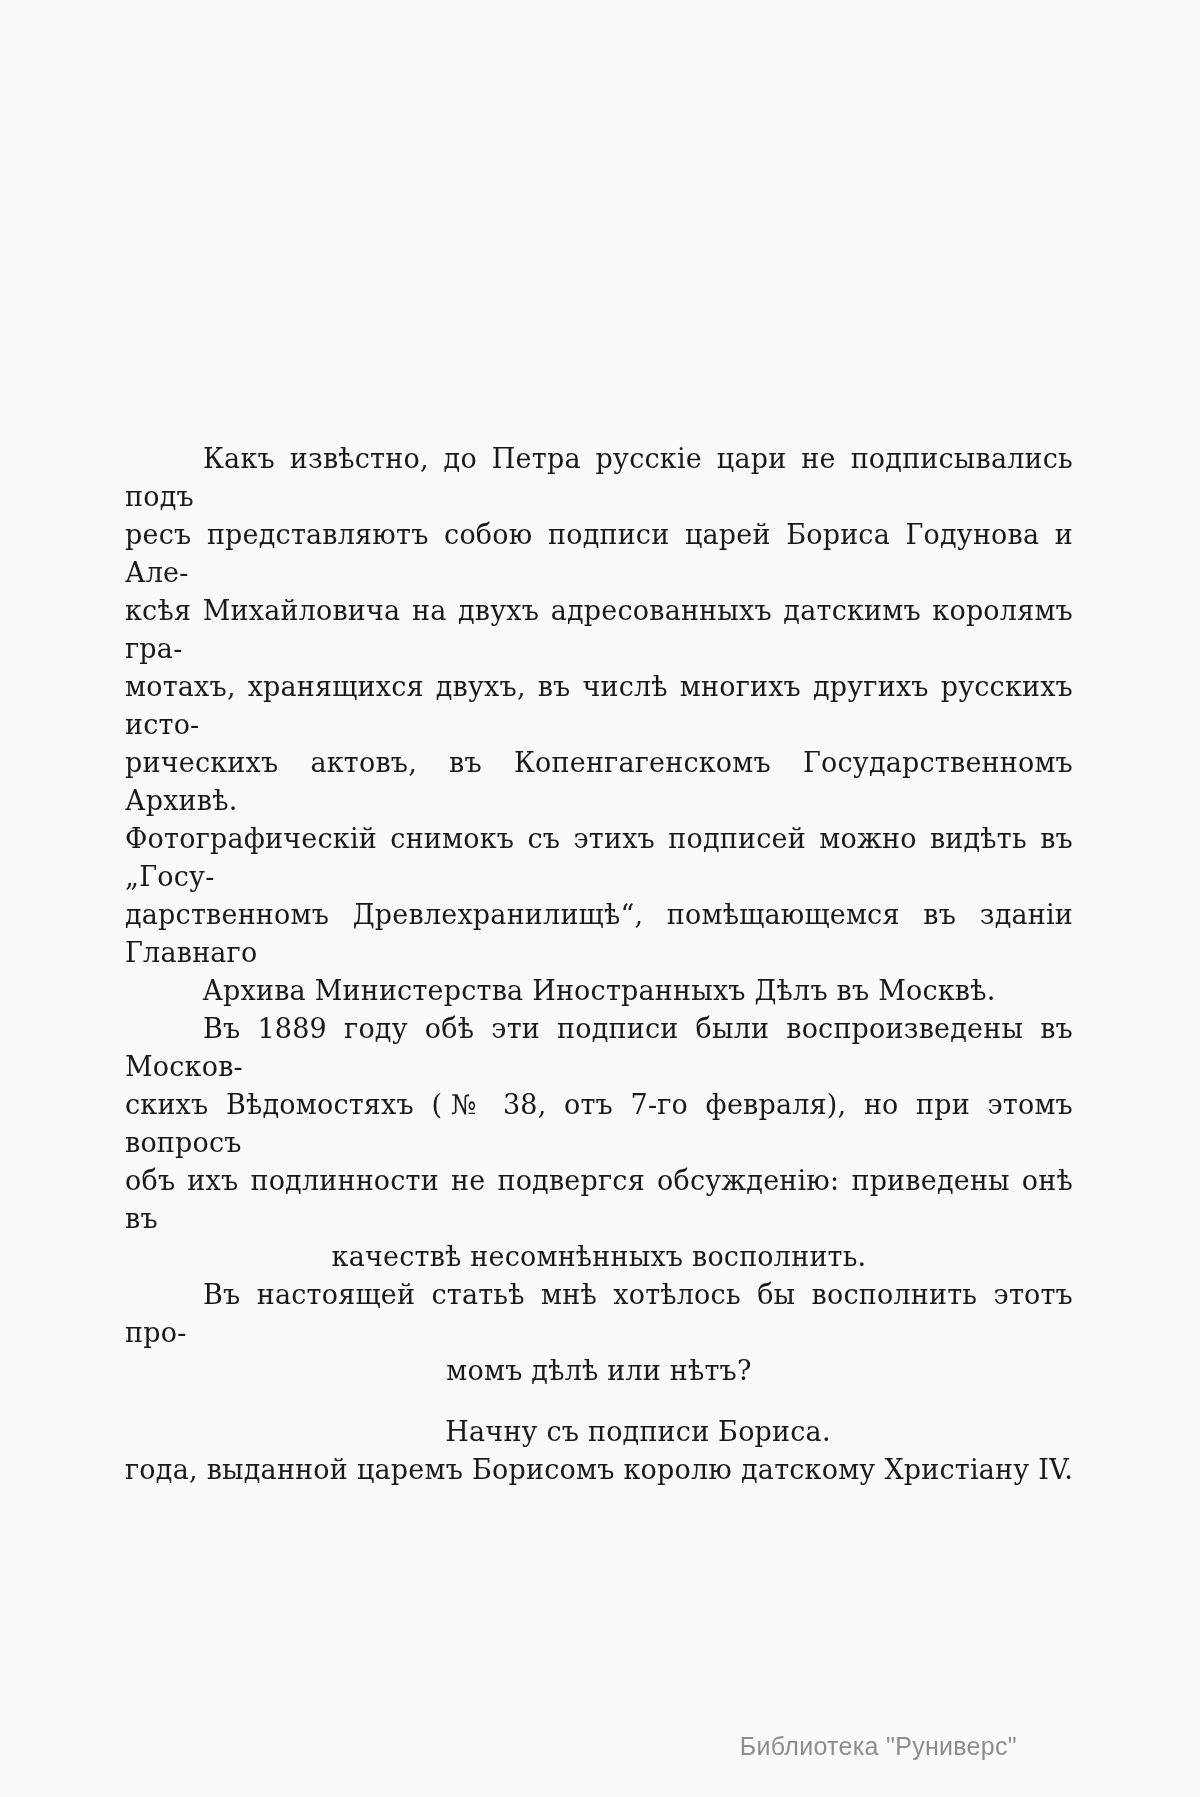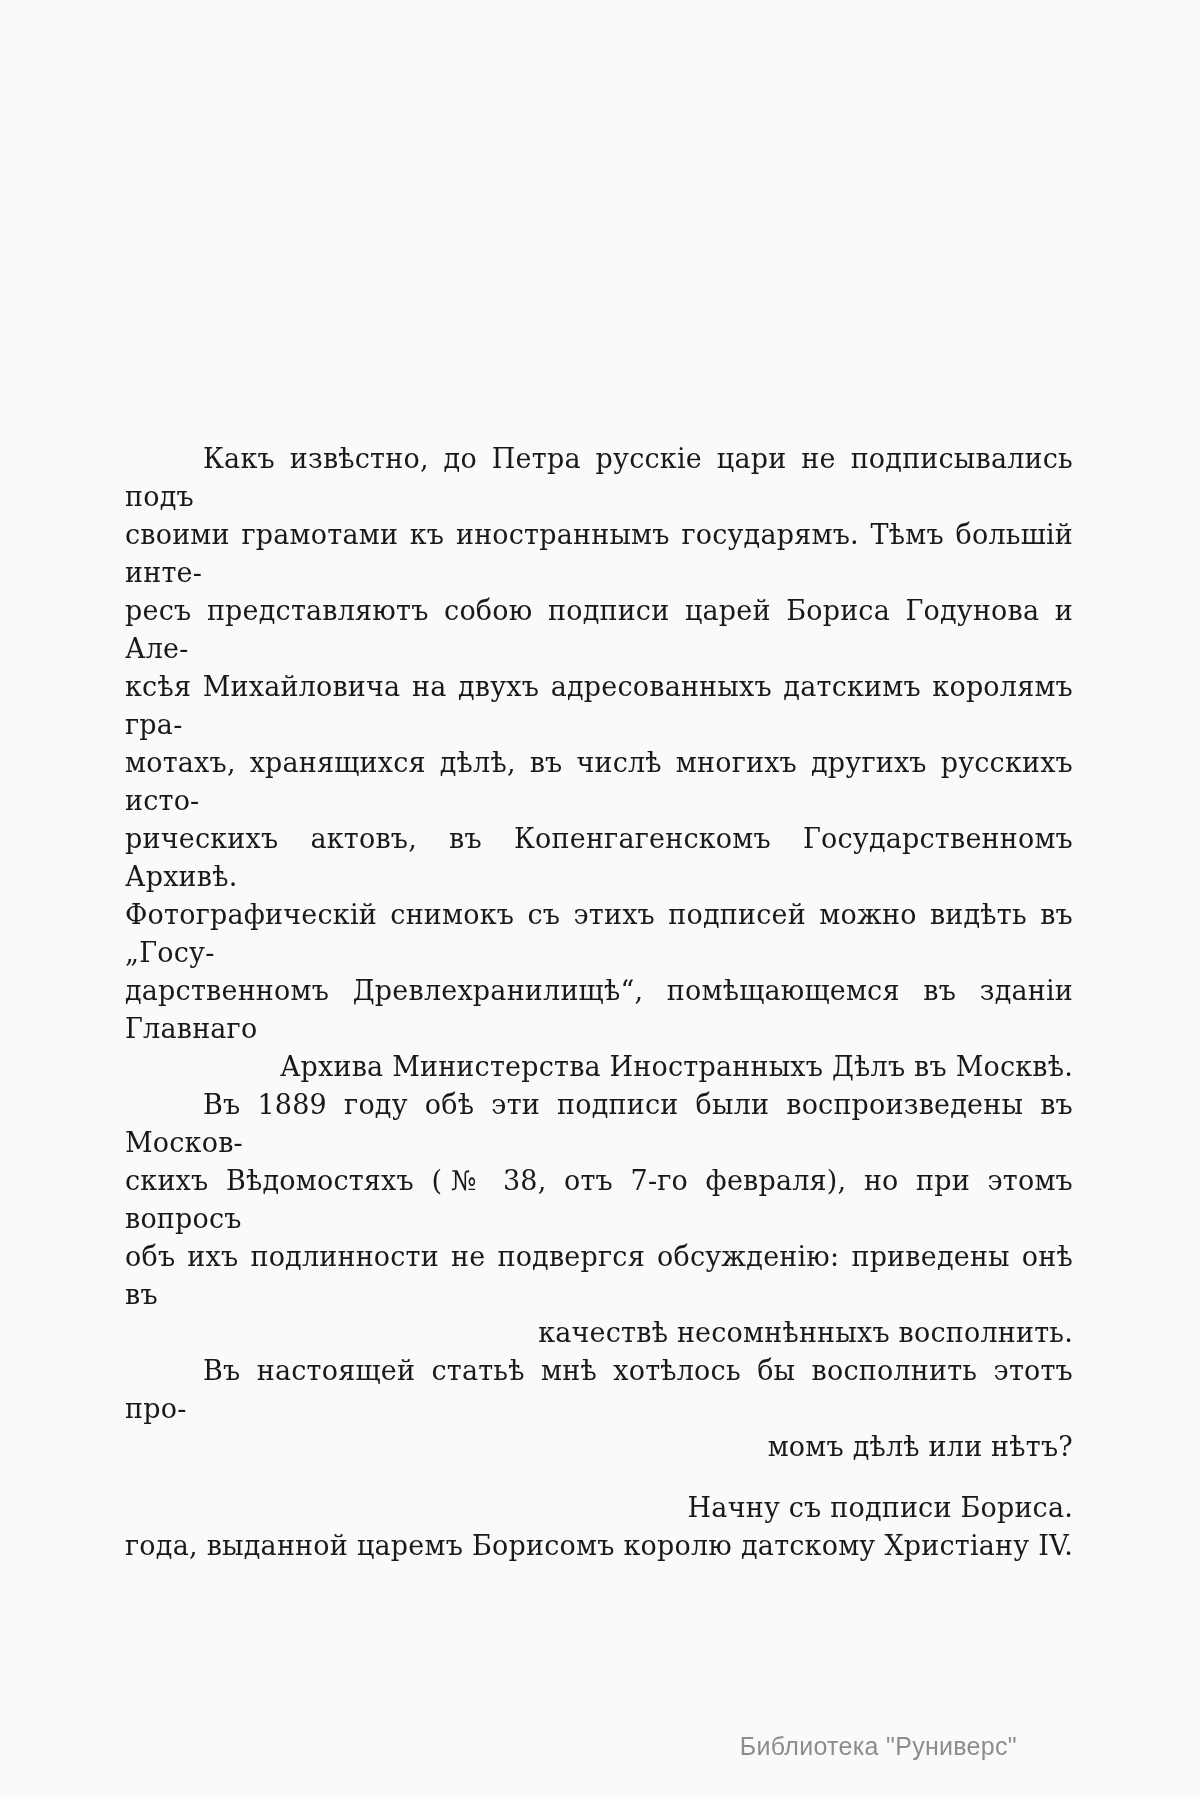--- a/index.html
+++ b/index.html
@@ -26,21 +26,21 @@
     top: 440px;
     width: 948px;
     font-family: "DejaVu Serif", "Liberation Serif", serif;
     font-size: 27px;
     color: #191919;
     letter-spacing: 0.2px;
   }
   .ln {
     line-height: 38px;
     min-height: 38px;
-    text-align: right;
+    text-align: center;
     white-space: normal;
   }
   .ln.j {
     text-align: justify;
     text-align-last: justify;
   }
   .ln.i {
     text-indent: 78px;
   }
   .ln.gap {
@@ -57,24 +57,23 @@
   }
 </style>
 </head>
 <body>
 
 <div class="page">
 
   <div class="text-column">
     <div id="article">
         <div class="ln j i">Какъ извѣстно, до Петра русскіе цари  не подписывались подъ</div>
-        <div class="ln j">своими грамотами къ иностраннымъ государямъ. Тѣмъ большій инте-</div>
         <div class="ln j">ресъ представляютъ собою подписи царей Бориса Годунова и Але-</div>
         <div class="ln j">ксѣя Михайловича на двухъ адресованныхъ датскимъ королямъ гра-</div>
-        <div class="ln j">мотахъ, хранящихся дѣлѣ, въ числѣ многихъ другихъ русскихъ исто-</div>
+        <div class="ln j">мотахъ, хранящихся двухъ, въ числѣ многихъ другихъ русскихъ исто-</div>
         <div class="ln j">рическихъ актовъ, въ Копенгагенскомъ Государственномъ Архивѣ.</div>
         <div class="ln j">Фотографическій снимокъ съ этихъ подписей можно видѣть въ „Госу-</div>
         <div class="ln j">дарственномъ Древлехранилищѣ“, помѣщающемся въ зданіи Главнаго</div>
         <div class="ln">Архива Министерства Иностранныхъ Дѣлъ въ Москвѣ.</div>
         <div class="ln j i">Въ 1889 году обѣ эти подписи были воспроизведены въ Москов-</div>
         <div class="ln j">скихъ Вѣдомостяхъ (№ 38, отъ 7-го февраля), но при этомъ вопросъ</div>
         <div class="ln j">объ ихъ подлинности не подвергся обсужденію: приведены онѣ въ</div>
         <div class="ln">качествѣ несомнѣнныхъ восполнить.</div>
         <div class="ln j i">Въ настоящей статьѣ мнѣ хотѣлось бы восполнить этотъ про-</div>
         <div class="ln">момъ дѣлѣ или нѣтъ?</div>

